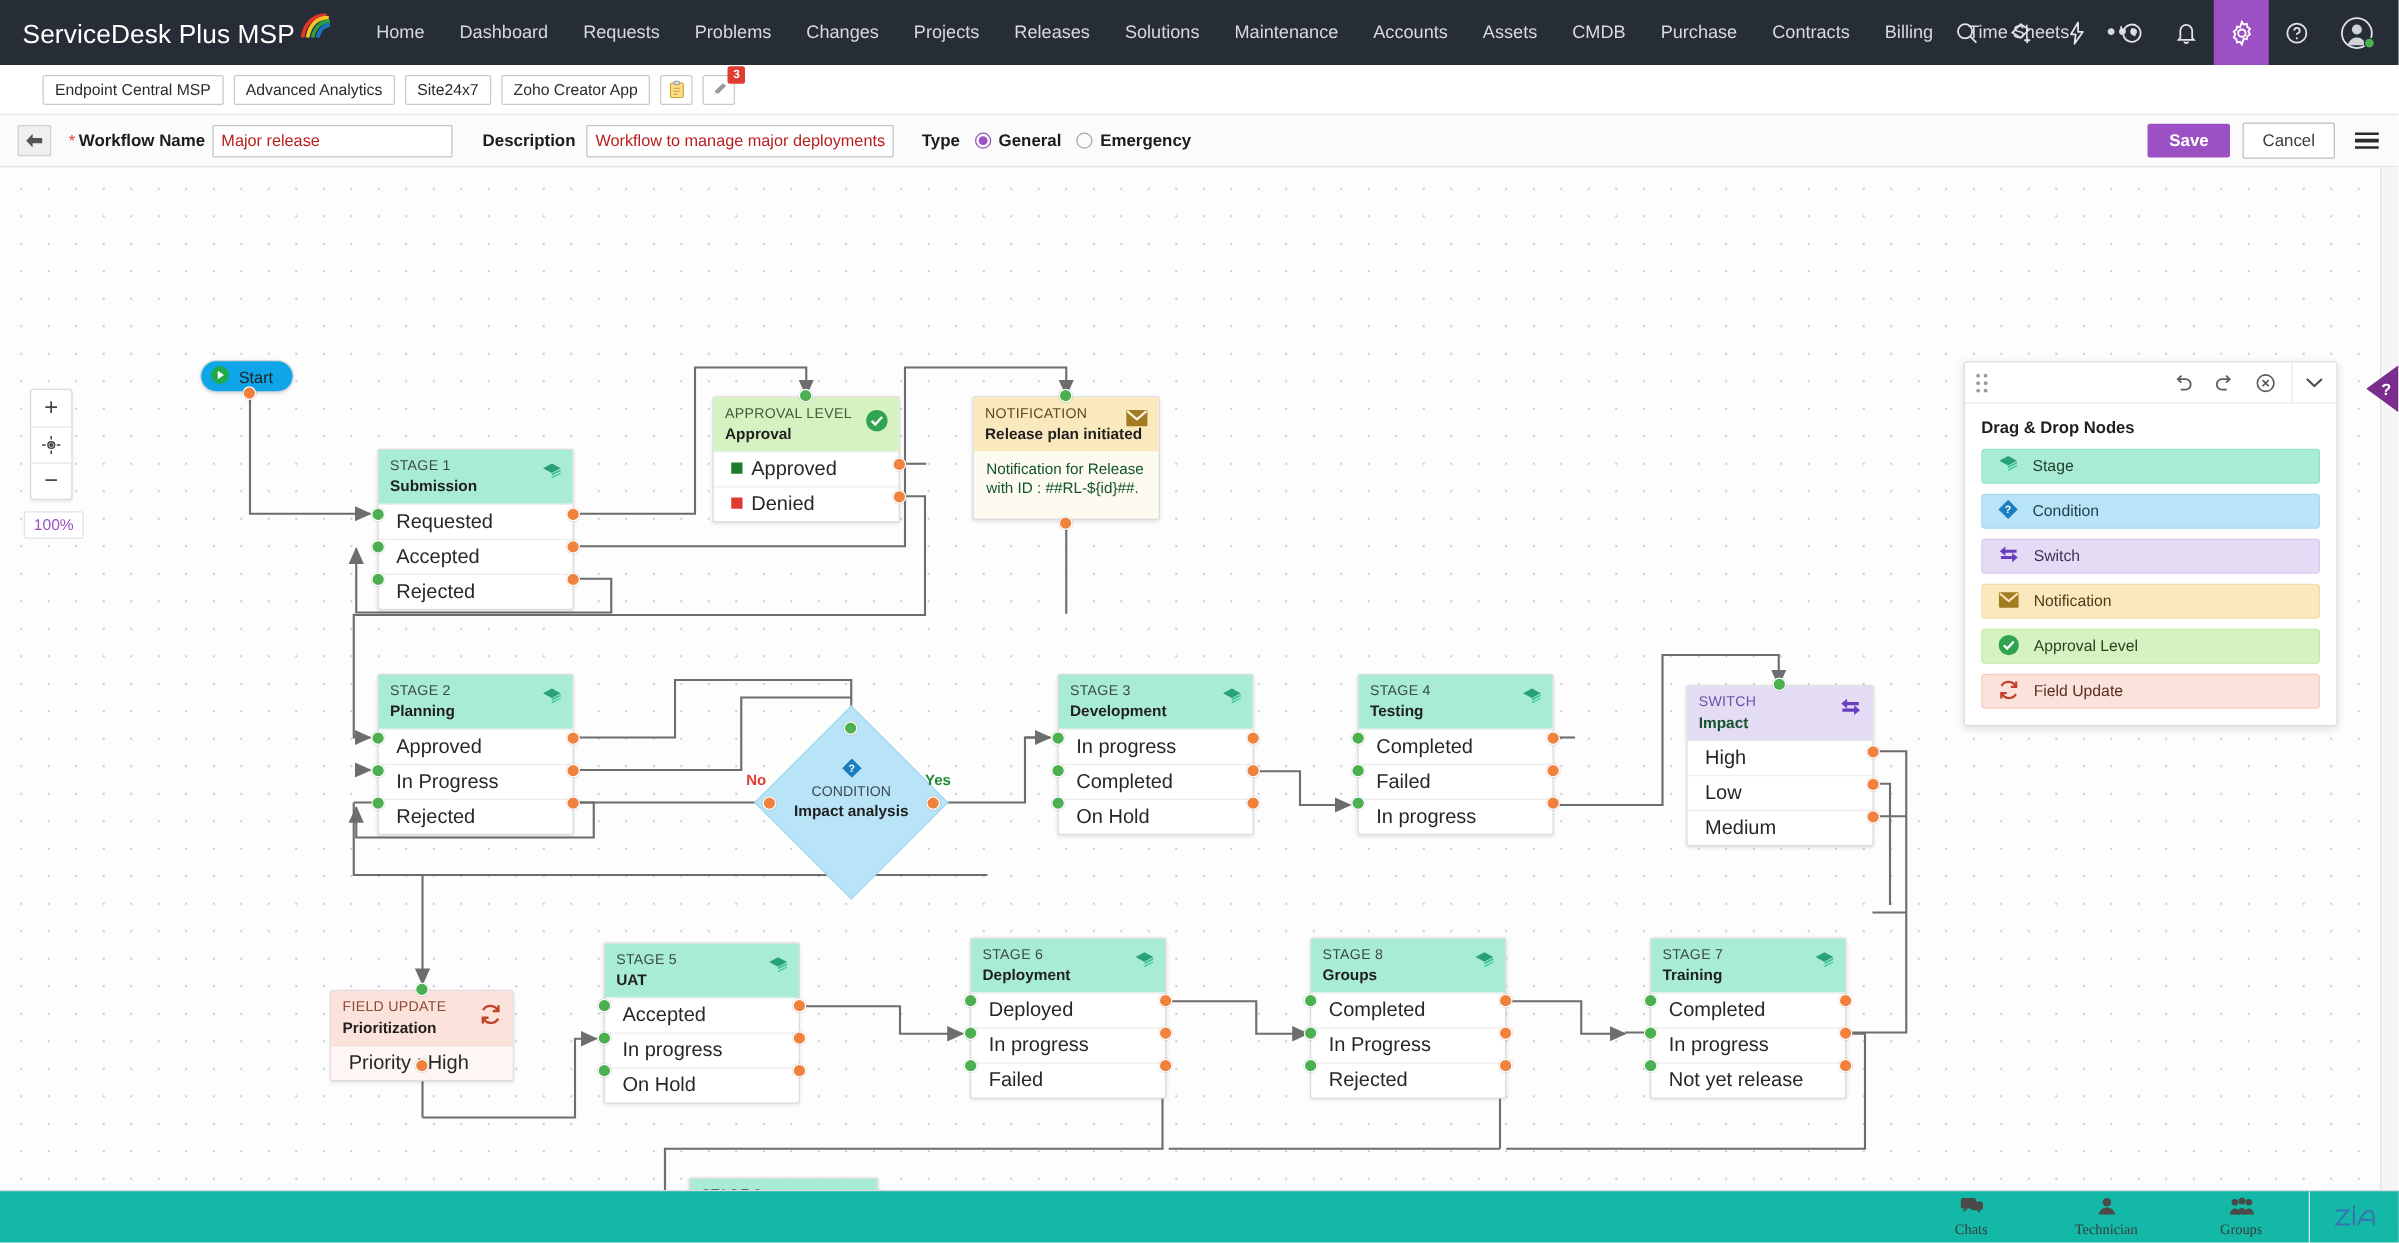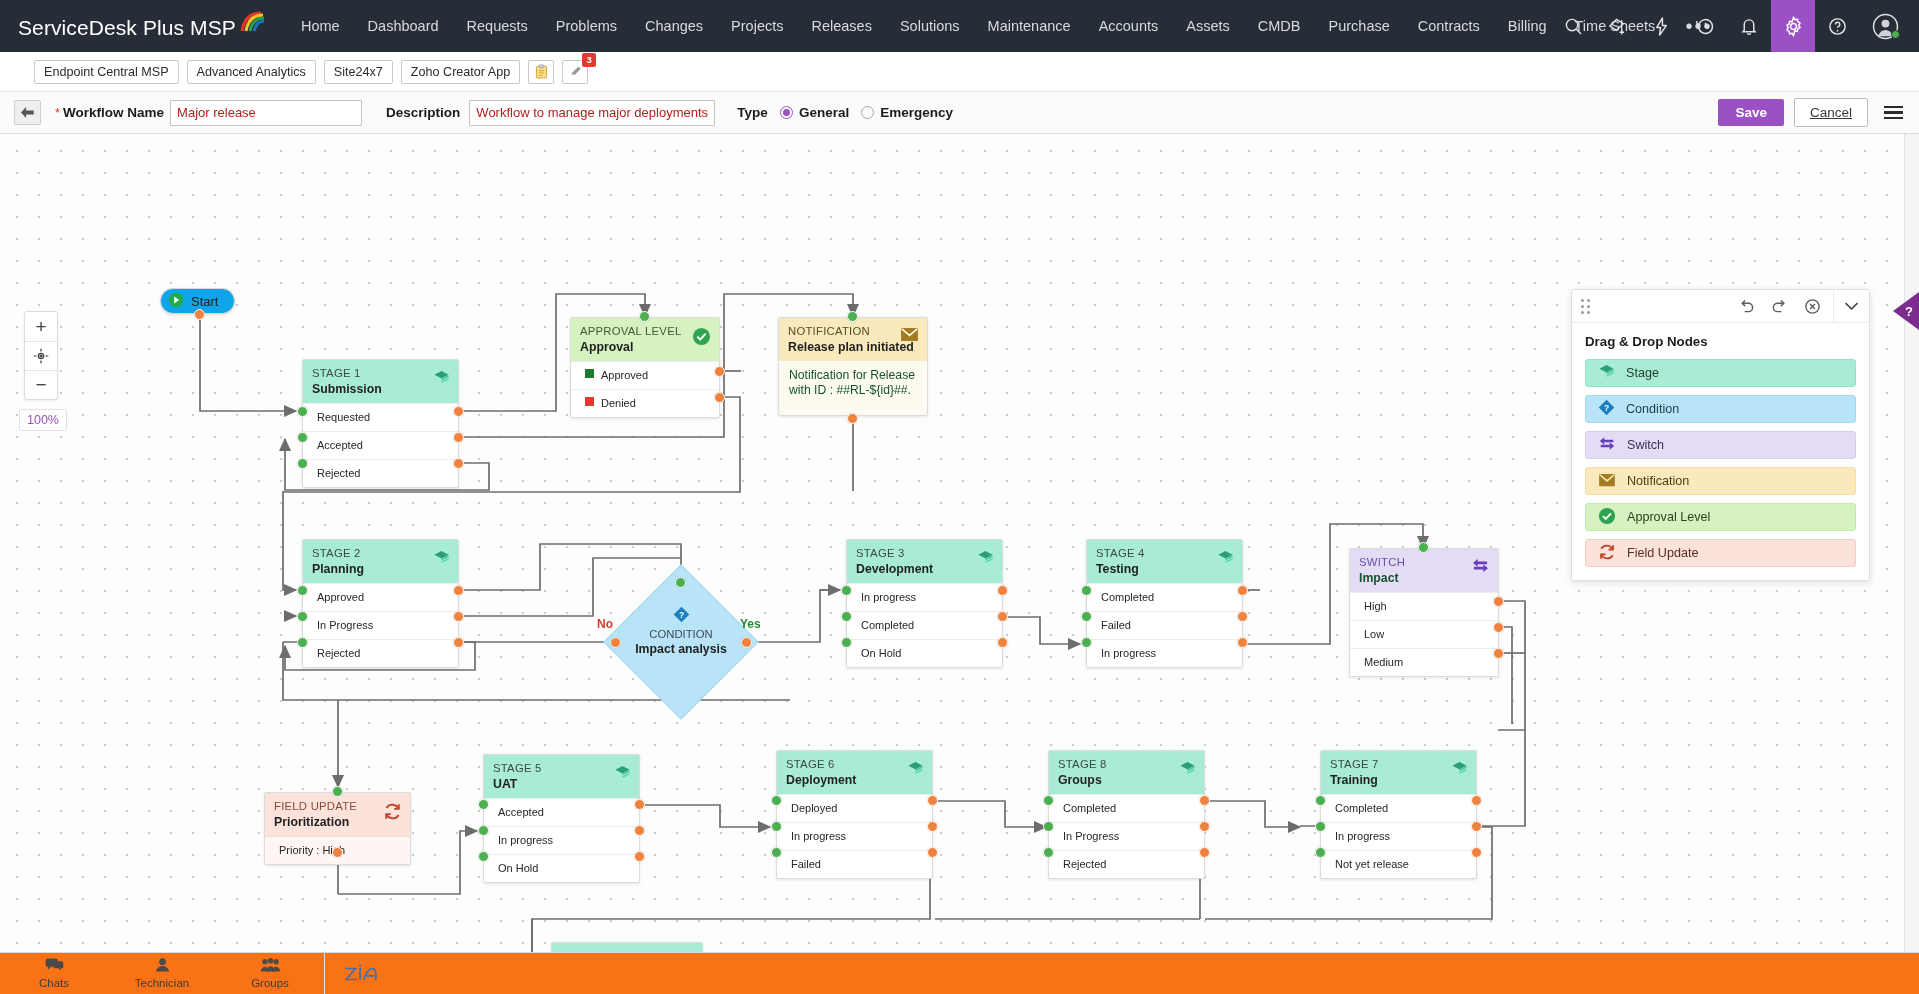--- a/index.html
+++ b/index.html
@@ -61,21 +61,21 @@
   .radio { width:13px; height:13px; border-radius:50%; border:1.5px solid #9b51c4;
            display:inline-flex; align-items:center; justify-content:center; margin:0 6px 0 12px;
            cursor:pointer; }
   .radio.off { border-color:#a8a8a8; }
   .radio i { width:7px; height:7px; border-radius:50%; background:#9b51c4; display:block; }
   .radio-lbl { font-size:13.5px; font-weight:bold; color:#1b1b1b; cursor:pointer;}
   .wfbar-right { position:absolute; right:14px; display:flex; align-items:center; gap:10px;}
   .btn-save { background:#9b51c4; color:#fff; border:none; font-size:13.5px; font-weight:bold;
               padding:6px 17px; border-radius:2px; cursor:pointer; font-family:"Liberation Sans", sans-serif;}
   .btn-cancel { background:#fff; color:#3a3a3a; border:1px solid #bdbdbd; font-size:13.5px;
-                padding:6px 15px; border-radius:2px; cursor:pointer; font-family:"Liberation Sans", sans-serif;text-decoration:underline;}
+                padding:6px 15px; border-radius:2px; cursor:pointer; font-family:"Liberation Sans", sans-serif;}
   .hamburger { display:flex; flex-direction:column; gap:3px; padding:4px 2px 4px 6px; cursor:pointer;}
   .hamburger span { display:block; width:19px; height:2.4px; background:#2b2b2b; }
 
   
   .canvas-wrap { position:relative; width:1919px; height:848px; overflow:hidden;
                  background:#fdfdfd; }
   .canvas {
     position:absolute; inset:0;
     background-image:radial-gradient(#c9c9d6 1.1px, transparent 1.1px);
     background-size:22px 22px; background-position:6px 6px;
@@ -92,21 +92,21 @@
   .zoomval { position:absolute; left:19px; top:275px; background:#fff; border:1px solid #e2e2e2;
              color:#9b51c4; font-size:12.5px; padding:3px 7px; border-radius:2px; }
 
   
   .node { position:absolute; background:#fff; border:1px solid #dcdcdc;
           box-shadow:0 1px 3px rgba(0,0,0,.10); border-radius:2px; }
   .node .hdr { padding:7px 9px 6px; position:relative; }
   .node .hdr .kind { font-size:11.3px; letter-spacing:.25px; line-height:13px; }
   .node .hdr .name { font-size:12.3px; font-weight:bold; color:#1f1f1f; line-height:15px; margin-top:2px;}
   .node .hdr .nicon { position:absolute; right:8px; top:9px; }
-  .node .row { font-size:11px; color:#272727; padding:5px 10px 5px 14px;
+  .node .row { font-size:16px; color:#272727; padding:5px 10px 5px 14px;
                border-top:1px solid #ededed; line-height:17px; position:relative; }
   .node .row:first-of-type { border-top:1px solid #e0e0e0; }
 
   .stage .hdr { background:#a9ecd5; }
   .stage .hdr .kind { color:#3b4a44; }
   .approval .hdr { background:#d5f2c0; }
   .approval .hdr .kind { color:#46593a; }
   .notification .hdr { background:#fae9bd; }
   .notification .hdr .kind { color:#5a4b23; }
   .switchn .hdr { background:#e4dcf5; }
@@ -169,22 +169,22 @@
              background:#7b2d8e; cursor:pointer; display:flex; align-items:center;
              justify-content:center; clip-path:polygon(100% 0,100% 100%,0 50%); }
   .helptab span { color:#fff; font-size:13px; font-weight:bold; margin-left:6px; }
 
   
   .rail { position:absolute; right:0; top:0; width:15px; height:848px;
           background:#f5f5f5; border-left:1px solid #e2e2e2; }
 
   
   .bottombar { position:absolute; left:0; bottom:0; width:1919px; height:42px;
-               background:#f97316; border-top:1px solid #d9d9d9; display:flex;
-               align-items:center; }
+               background:#14b8a6; border-top:1px solid #d9d9d9; display:flex;
+               justify-content:flex-end; align-items:center;font-family:Liberation Serif, serif; }
   .bb-item { width:108px; display:flex; flex-direction:column; align-items:center; gap:1px;
              cursor:pointer; }
   .bb-item .lbl { font-size:11.5px; color:#3c3c3c; }
   .bb-zia { width:72px; display:flex; align-items:center; justify-content:center;
             border-left:1px solid #e0e0e0; height:42px; cursor:pointer; }
 </style>
 </head>
 <body>
 
 <div class="topnav">

